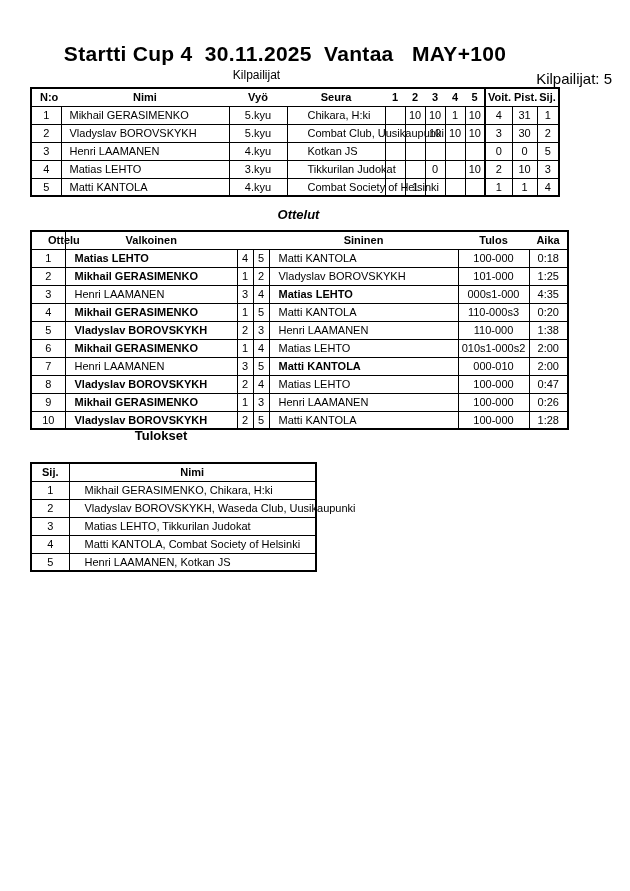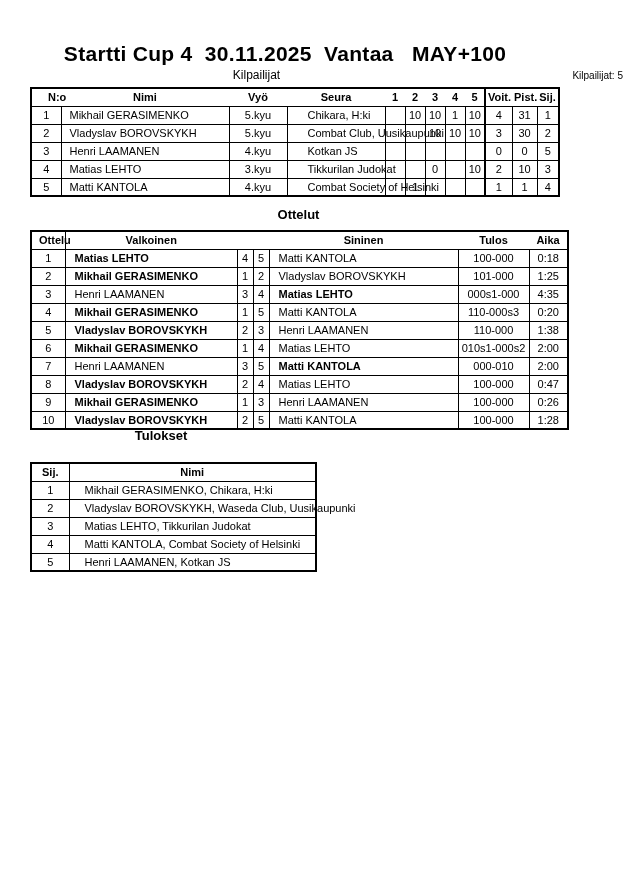--- a/index.html
+++ b/index.html
@@ -2,40 +2,40 @@
 <html><head>
 <meta charset="utf-8">
 <style>
   * { margin:0; padding:0; box-sizing:border-box; }
   html,body { width:630px; height:891px; background:#ffffff; }
   body { font-family:"Liberation Sans", sans-serif; color:#000; position:relative; overflow:hidden; }
   .abs { position:absolute; }
 
   .page-title { top:42px; left:0; width:570px; text-align:center; font-size:21px; font-weight:bold; white-space:pre; letter-spacing:0.3px; }
   .sub-title  { top:68px; left:0; width:513px; text-align:center; font-size:12px; font-weight:normal; }
-  .count-lbl  { top:70px; right:7px; font-size:10px; }
-  .sec-title-matches { top:207px; left:0; width:597px; text-align:center; font-size:13px; font-weight:bold; }
+  .count-lbl  { top:70px; right:18px; font-size:15px; }
+  .sec-title-matches { top:207px; left:0; width:597px; text-align:center; font-size:13px; font-weight:bold;font-style:italic; }
   .sec-title-results { top:428px; left:0; width:322px; text-align:center; font-size:13px; font-weight:bold; }
 
   table { border-collapse:collapse; table-layout:fixed; }
   th, td { font-size:11px; height:18px; padding:0 2px; white-space:nowrap; overflow:visible; vertical-align:middle; }
   th { font-weight:bold; }
 
   
   #t1 { left:30px; top:87px; width:528px; border:2px solid #000; }
   #t1 thead th { border:none; border-bottom:1px solid #000; text-align:center; }
-  #t1 thead th.h-no { text-align:left; padding-left:16px; }
+  #t1 thead th.h-no { text-align:left; padding-left:8px; }
   #t1 tbody td { border:1px solid #000; text-align:center; }
   #t1 tbody td.cell-name { text-align:left; padding-left:8px; }
   #t1 tbody td.cell-club { text-align:left; padding-left:20px; }
 
   
   #t2 { left:30px; top:230px; width:537px; border:2px solid #000; }
   #t2 thead th { border:none; border-bottom:1px solid #000; text-align:center; }
-  #t2 thead th.h-match { border-right:1px solid #000; text-align:center; padding-left:7px; }
+  #t2 thead th.h-match { border-right:1px solid #000; text-align:center; padding-left:16px; }
   #t2 tbody td { border:1px solid #000; text-align:center; }
   #t2 tbody td.cell-fighter { text-align:left; padding-left:9px; }
 
   
   #t3 { left:30px; top:462px; width:285px; border:2px solid #000; }
   #t3 thead th { border:none; border-bottom:1px solid #000; text-align:center; }
   #t3 thead th.h-place { border-right:1px solid #000; }
   #t3 tbody td { border:1px solid #000; text-align:center; }
   #t3 tbody td.cell-resname { text-align:left; padding-left:15px; }
 

